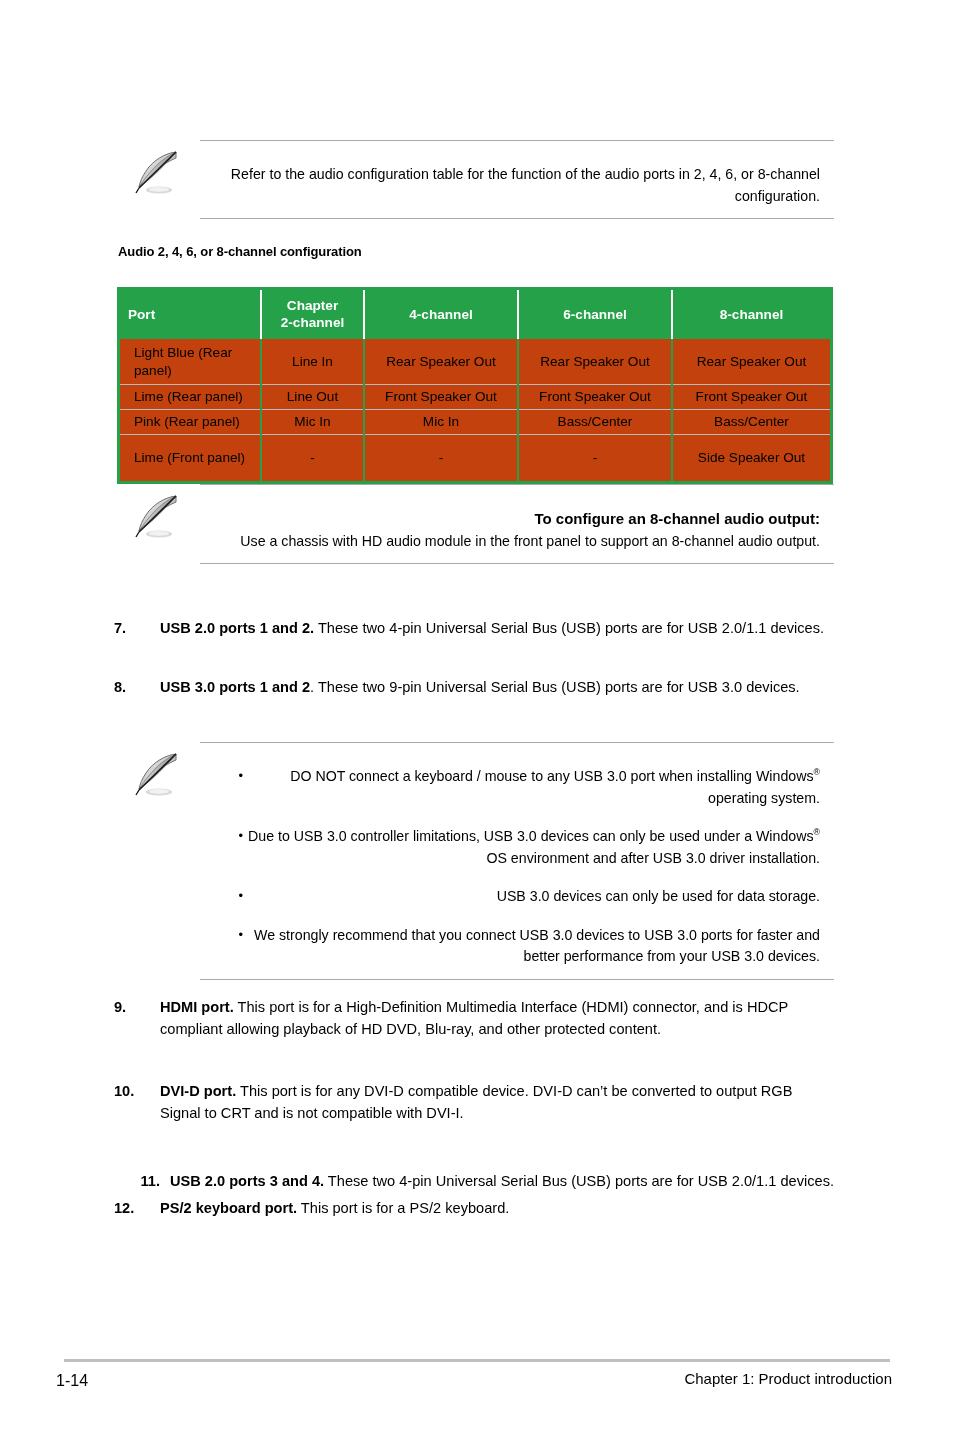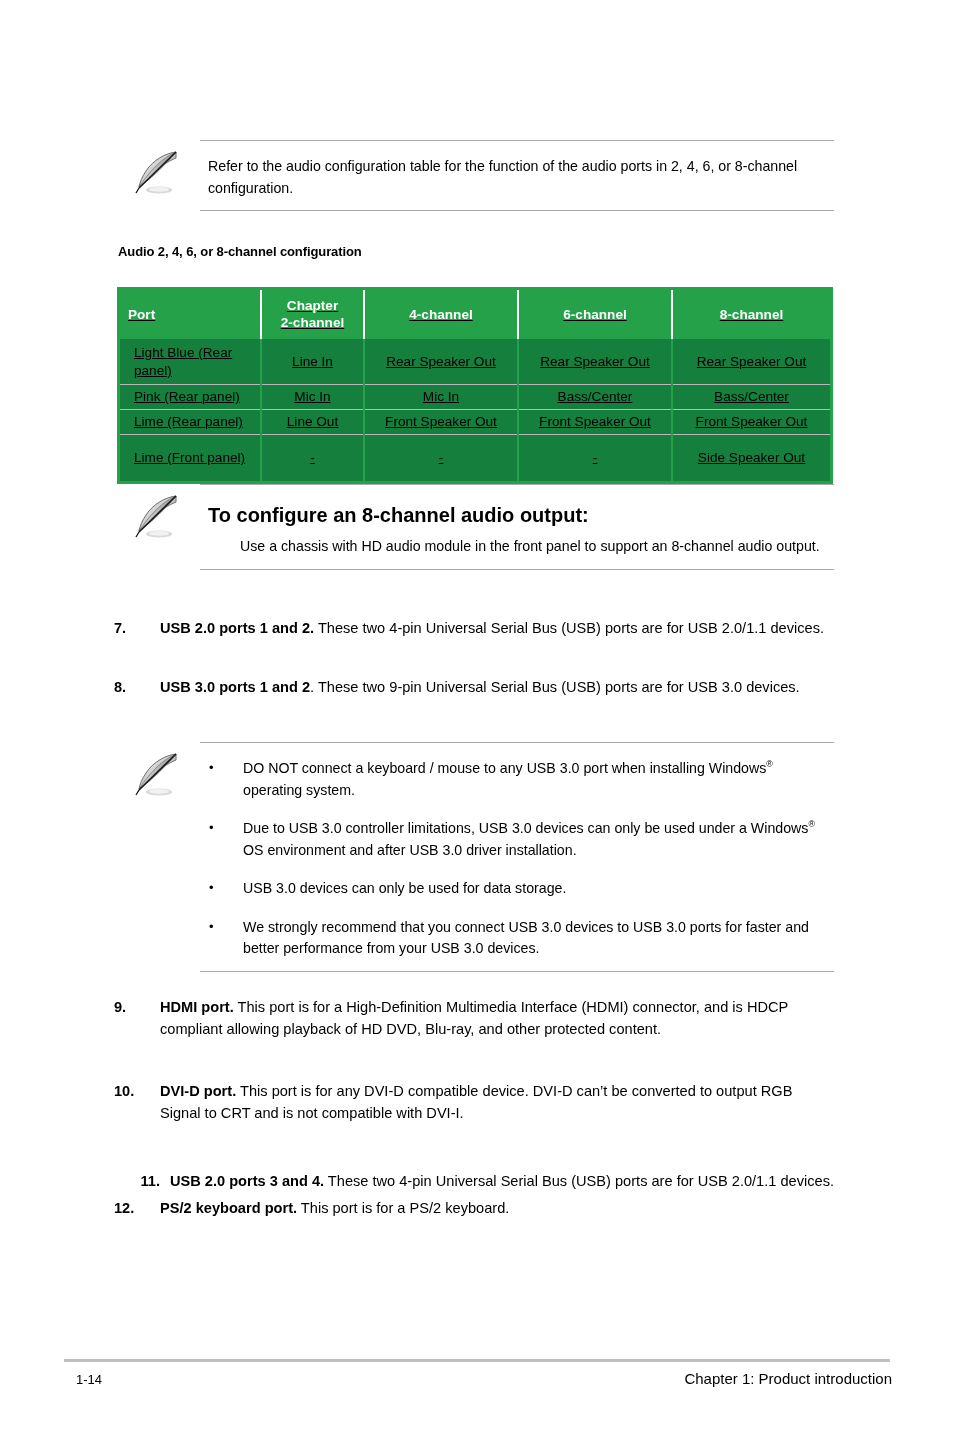--- a/index.html
+++ b/index.html
@@ -27,38 +27,39 @@
     width: 82px;
     flex: 0 0 82px;
     padding-top: 8px;
     display: flex;
     justify-content: center;
   }
   .note-body {
     flex: 1 1 auto;
     border-top: 1.5px solid #aaaaaa;
     border-bottom: 1.5px solid #aaaaaa;
-    padding: 15px 0 11px 0;
+    padding: 23px 0 11px 0;
+    text-align: right;
   }
   .note-body p {
     margin: 0;
     font-size: 14.2px;
     line-height: 1.52;
     padding-left: 8px;
     padding-right: 14px;
   }
   .note-body p.strongline {
     font-weight: bold;
-    font-size: 20px;
+    font-size: 15px;
     padding-left: 8px;
   }
   .note-body p.indented {
     padding-left: 40px;
     padding-right: 14px;
-    margin-top: 6px;
+    margin-top: 0;
   }
 
   
   ul.note-list {
     margin: 0;
     padding: 0;
     list-style: none;
   }
   ul.note-list li {
     display: flex;
@@ -88,22 +89,21 @@
     letter-spacing: -0.1px;
   }
 
   
   .table-wrap {
     position: absolute;
     left: 117px;
     top: 287px;
     width: 716px;
     border: 3px solid #25a14a;
-    background: #15803d;
-    text-decoration: underline;
+    background: #c2410c;
   }
   table.audio-table {
     width: 100%;
     border-collapse: collapse;
     font-size: 13.6px;
     table-layout: fixed;
   }
   table.audio-table thead th {
     background: #25a14a;
     color: #ffffff;
@@ -157,23 +157,23 @@
   .footer-rule {
     position: absolute;
     left: 64px;
     top: 1359px;
     width: 826px;
     height: 3px;
     background: #bfbfbf;
   }
   .footer-left {
     position: absolute;
-    left: 76px;
+    left: 56px;
     top: 1372px;
-    font-size: 13px;
+    font-size: 16px;
   }
   .footer-right {
     position: absolute;
     right: 62px;
     top: 1370px;
     font-size: 15px;
   }
 
   
   .quill { display: block; }
@@ -233,32 +233,32 @@
     </thead>
     <tbody>
       <tr class="tall">
         <td class="port">Light Blue (Rear panel)</td>
         <td>Line In</td>
         <td>Rear Speaker Out</td>
         <td>Rear Speaker Out</td>
         <td>Rear Speaker Out</td>
       </tr>
       <tr>
+        <td class="port">Lime (Rear panel)</td>
+        <td>Line Out</td>
+        <td>Front Speaker Out</td>
+        <td>Front Speaker Out</td>
+        <td>Front Speaker Out</td>
+      </tr>
+      <tr>
         <td class="port">Pink (Rear panel)</td>
         <td>Mic In</td>
         <td>Mic In</td>
         <td>Bass/Center</td>
         <td>Bass/Center</td>
-      </tr>
-      <tr>
-        <td class="port">Lime (Rear panel)</td>
-        <td>Line Out</td>
-        <td>Front Speaker Out</td>
-        <td>Front Speaker Out</td>
-        <td>Front Speaker Out</td>
       </tr>
       <tr class="tall">
         <td class="port">Lime (Front panel)</td>
         <td>-</td>
         <td>-</td>
         <td>-</td>
         <td>Side Speaker Out</td>
       </tr>
     </tbody>
   </table>

